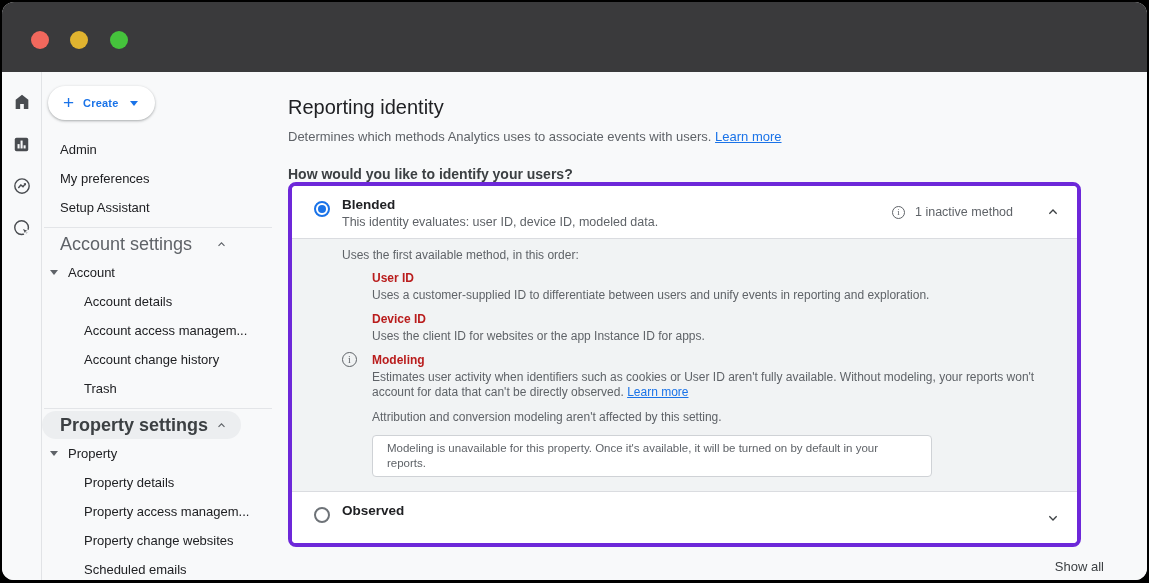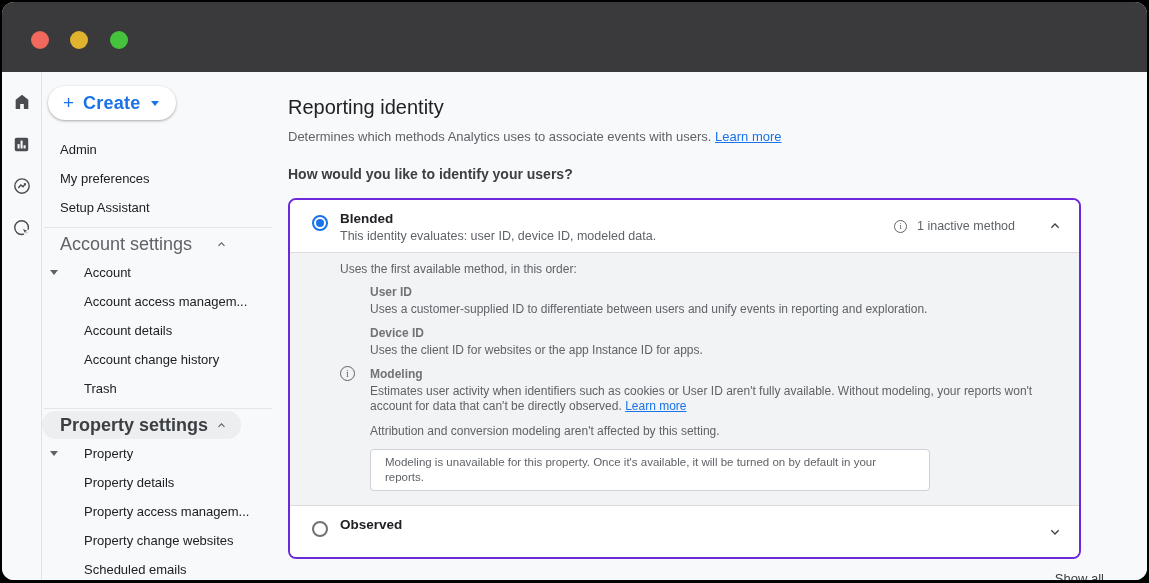--- a/index.html
+++ b/index.html
@@ -18,57 +18,57 @@
 
   
   .rail { width:40px; border-right:1px solid #e1e3e6; display:flex; flex-direction:column; align-items:center; padding-top:18px; gap:18px; flex:0 0 auto; }
   .rail-btn { width:24px; height:24px; display:flex; align-items:center; justify-content:center; cursor:pointer; background:none; border:none; }
   .rail-btn svg { display:block; }
 
   
   .sidebar { width:242px; flex:0 0 auto; padding-top:14px; overflow:hidden; }
   .create { display:flex; align-items:center; gap:9px; margin-left:6px; height:34px; padding:0 17px 0 15px; background:#fff; border:none; border-radius:17px; box-shadow:0 1px 3px rgba(60,64,67,.3), 0 1px 2px rgba(60,64,67,.15); cursor:pointer; }
   .create .plus { color:#1a73e8; font-size:19px; font-weight:400; line-height:1; margin-top:-2px; }
-  .create .create-label { color:#1a73e8; font-size:18px; font-weight:bold; letter-spacing:.2px; }
+  .create .create-label { color:#1a73e8; font-size:11px; font-weight:bold; letter-spacing:.2px; }
   .caret-down-blue { width:0; height:0; border-left:4px solid transparent; border-right:4px solid transparent; border-top:5px solid #1a73e8; margin-left:2px; }
   .menu { margin-top:15px; }
   .menu-item { height:29px; display:flex; align-items:center; padding-left:18px; font-size:13px; color:#202124; cursor:pointer; }
   .sb-divider { height:1px; background:#e3e5e8; margin:5px 12px 0 2px; }
   .sec-header { height:28px; margin-top:2px; width:199px; display:flex; align-items:center; padding:0 13px 0 18px; border-radius:14px; color:#5f6368; font-size:18px; cursor:pointer; }
   .sec-header.active { background:#eceef0; color:#3c4043;font-weight:bold; }
   .sec-header .chev { margin-left:auto; }
   .chev svg { display:block; }
-  .tree-parent { height:29px; display:flex; align-items:center; padding-left:8px; font-size:13px; color:#202124; cursor:pointer;gap:16px; }
+  .tree-parent { height:29px; display:flex; align-items:center; padding-left:8px; font-size:13px; color:#202124; cursor:pointer; }
   .tree-caret { width:0; height:0; border-left:4px solid transparent; border-right:4px solid transparent; border-top:5px solid #5f6368; margin-right:10px; }
   .tree-child { height:29px; display:flex; align-items:center; padding-left:42px; font-size:13px; color:#202124; cursor:pointer; white-space:nowrap; }
 
   
   .main { flex:1; padding:24px 8px 0 4px; position:relative; }
   .page-title { font-size:20px; color:#202124; font-weight:400; }
   .page-sub { margin-top:10px; font-size:13px; color:#5f6368; }
   a.link { color:#1a73e8; text-decoration:underline; cursor:pointer; }
   .question { margin-top:22px; font-size:14px; font-weight:bold; color:#3c4043; }
 
-  .card { margin-top:16px; width:793px; background:#fff; border:2px solid #6d28d9; border-radius:8px; overflow:hidden; }
+  .card { margin-top:0; width:793px; background:#fff; border:4px solid #6d28d9; border-radius:8px; overflow:hidden; }
   .opt-row { display:flex; align-items:flex-start; padding:9px 16px 9px 16px; min-height:51px; cursor:pointer; background:#fff; }
   .radio { width:16px; height:16px; border-radius:50%; margin:6px 12px 0 6px; flex:0 0 auto; }
   .radio.on { border:2px solid #1a73e8; position:relative; }
   .radio.on::after { content:""; position:absolute; left:2px; top:2px; width:8px; height:8px; border-radius:50%; background:#1a73e8; }
   .radio.off { border:2px solid #6e7378; }
   .opt-texts { padding-top:2px; }
   .opt-label { font-size:13.5px; font-weight:bold; color:#202124; }
   .opt-desc { margin-top:3px; font-size:12.5px; color:#5f6368; }
   .opt-right { margin-left:auto; display:flex; align-items:center; gap:10px; padding-top:9px; }
   .badge-text { font-size:12.5px; color:#5f6368; margin-right:22px; }
   .info-ic { width:13px; height:13px; border:1.3px solid #5f6368; border-radius:50%; color:#5f6368; font-size:9px; line-height:11px; text-align:center; font-family:"Liberation Serif", serif; flex:0 0 auto; }
 
   .expand { background:#f1f3f4; border-top:1px solid #dadce0; border-bottom:1px solid #dadce0; padding:9px 40px 14px 50px; }
   .expand .intro { font-size:12px; color:#5f6368; line-height:14px; }
   .method { margin-left:30px; margin-top:9px; position:relative; }
-  .method .m-name { font-size:12px; font-weight:bold; color:#737373; line-height:14px; }
+  .method .m-name { font-size:12px; font-weight:bold; color:#b91c1c; line-height:14px; }
   .method .m-desc { margin-top:3px; font-size:12px; color:#5f6368; line-height:15px; max-width:700px; }
   .method .m-note { margin-top:10px; font-size:12px; color:#5f6368; line-height:15px; }
   .m-info { position:absolute; left:-30px; top:-1px; width:15px; height:15px; border:1.4px solid #5f6368; border-radius:50%; color:#5f6368; font-size:10px; line-height:13px; text-align:center; font-family:"Liberation Serif", serif; }
   .m-alert { margin-top:10px; width:fit-content; max-width:560px; background:#fff; border:1px solid #cfd2d6; border-radius:4px; padding:5px 14px; font-size:11.5px; color:#5f6368; line-height:15px; }
 
   .footer { width:816px; position:relative; margin-top:9px; }
   .show-all { position:absolute; right:0; top:3px; font-size:13px; color:#3c4043; cursor:pointer; }
   .actions { padding-top:18px; display:flex; align-items:center; gap:14px; }
 </style>
 </head>
@@ -131,22 +131,22 @@
           <span class="chev">
             <svg width="13" height="13" viewBox="0 0 24 24" fill="none">
                 <path d="M6.5 14.5l5.5-5.5 5.5 5.5" stroke="#5f6368" stroke-width="2.2"></path>
               </svg>
           </span>
         </div>
         <div class="tree-parent">
           <span class="tree-caret"></span>
           <span>Account</span>
         </div>
+        <div class="tree-child">Account details</div>
         <div class="tree-child">Account access managem...</div>
-        <div class="tree-child">Account details</div>
         <div class="tree-child">Account change history</div>
         <div class="tree-child">Trash</div>
 
         <div class="sb-divider"></div>
 
         <div class="sec-header active">
           <span>Property settings</span>
           <span class="chev">
             <svg width="13" height="13" viewBox="0 0 24 24" fill="none">
                 <path d="M6.5 14.5l5.5-5.5 5.5 5.5" stroke="#5f6368" stroke-width="2.2"></path>

